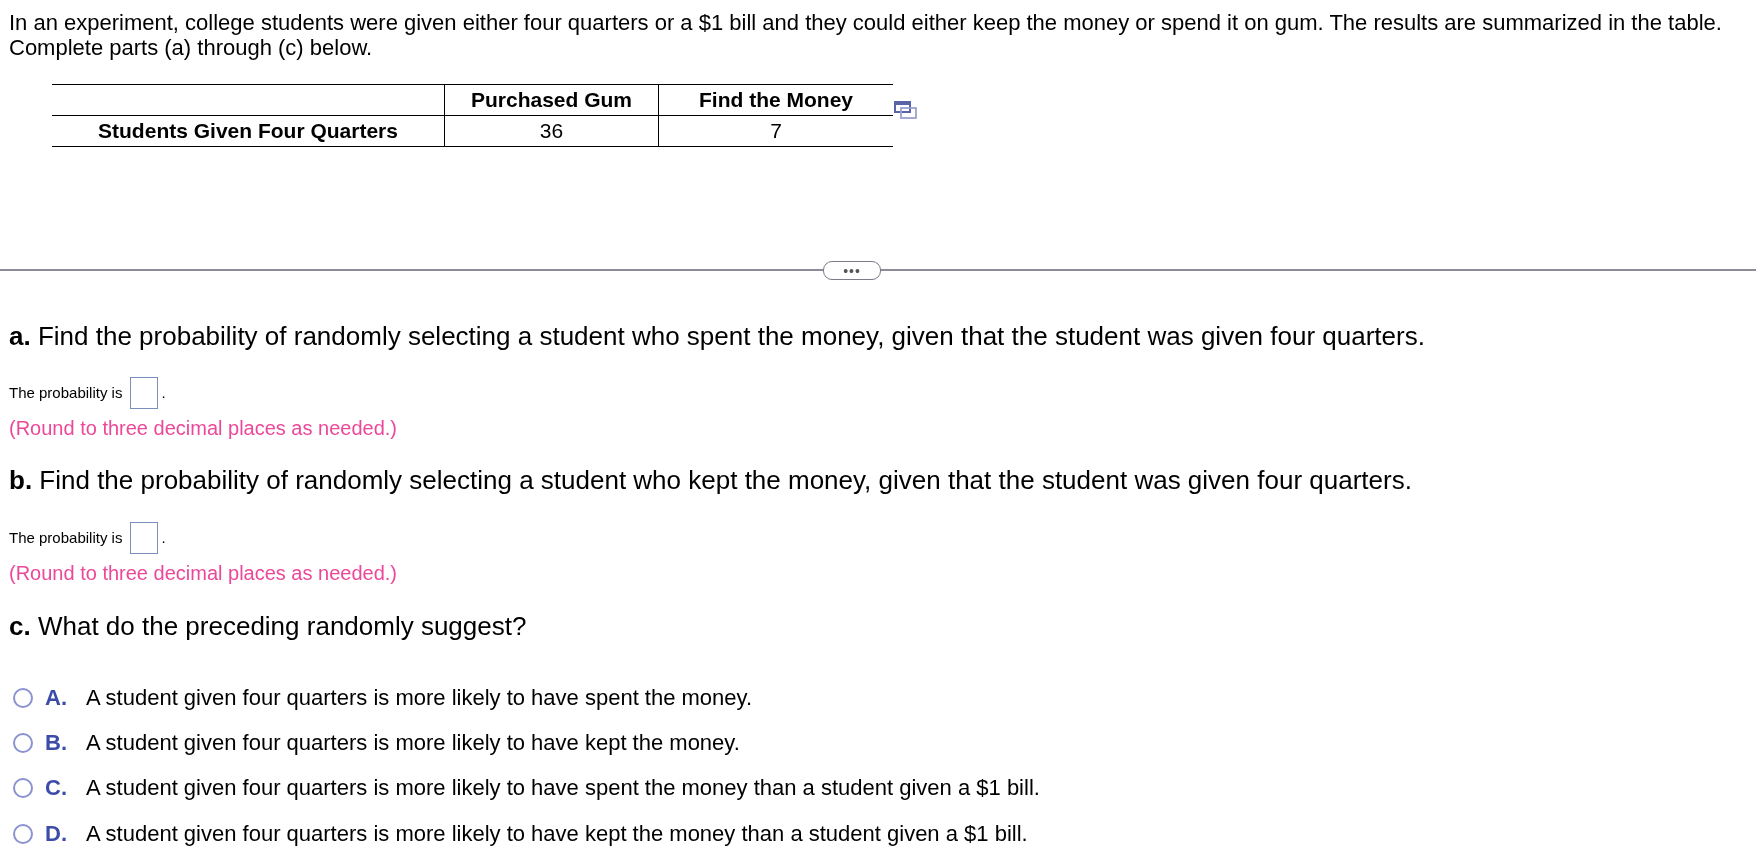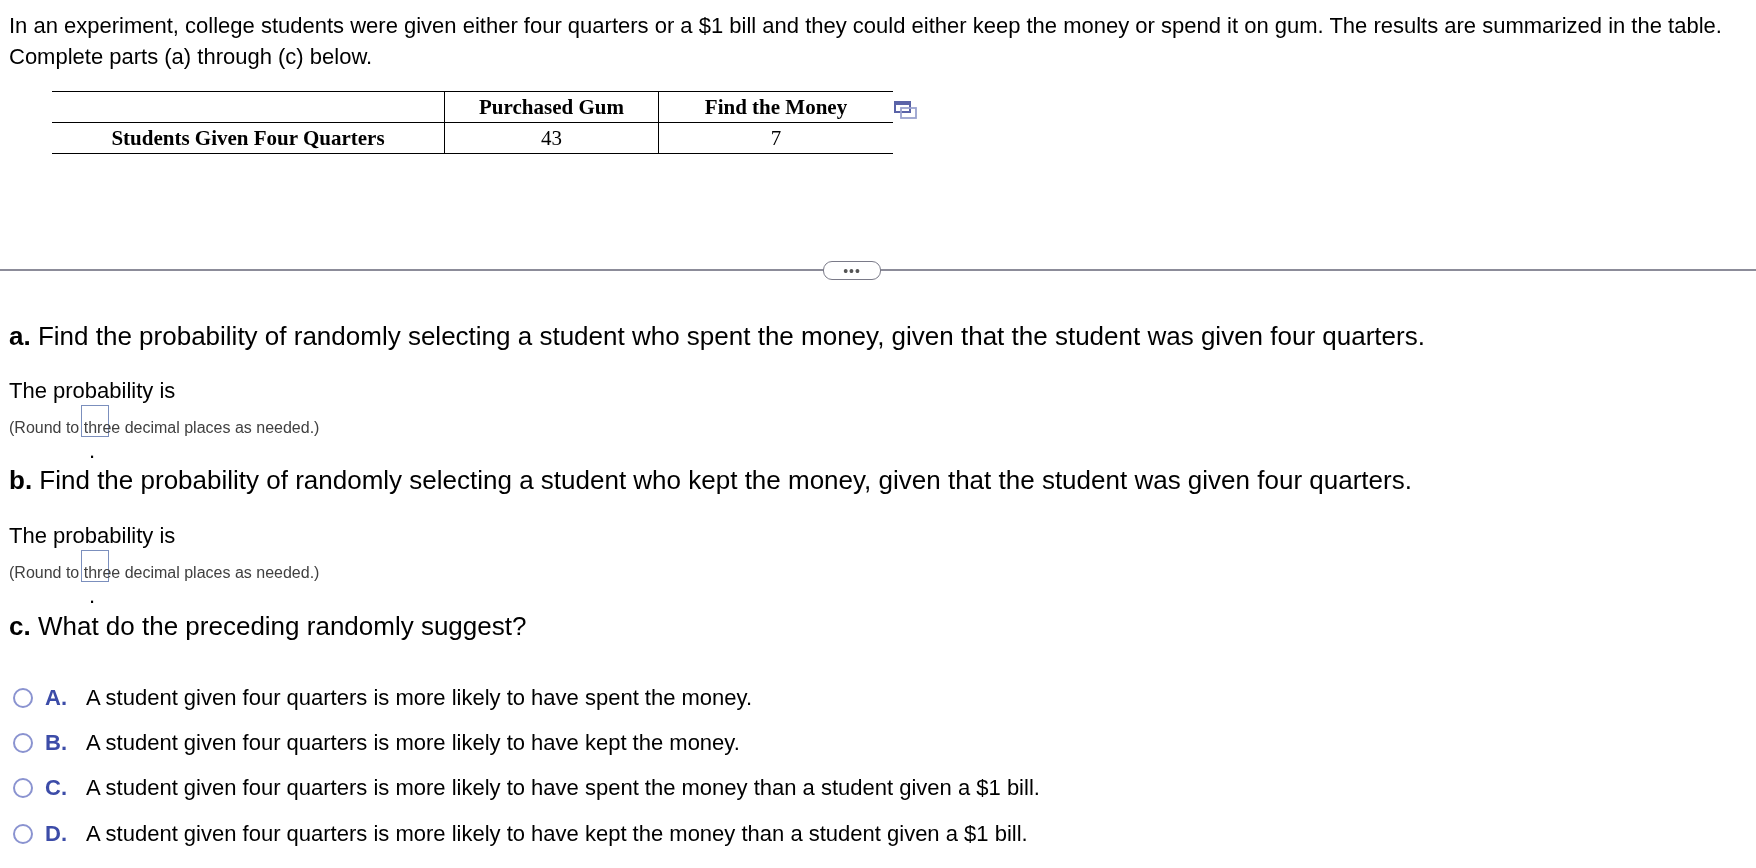--- a/index.html
+++ b/index.html
@@ -2,25 +2,25 @@
 <html><head>
   <meta charset="utf-8">
   <style>
     html, body { margin: 0; padding: 0; background: #ffffff; }
     body {
       width: 1756px; height: 868px; position: relative; overflow: hidden;
       font-family: "Liberation Sans", sans-serif; color: #000; font-size: 22px;
     }
     .intro {
       position: absolute; left: 9px; top: 10px; width: 1740px;
-      line-height: 31px; font-size: 22px;
+      line-height: 25px; font-size: 22px;
     }
     table.data {
-      position: absolute; left: 52px; top: 91px;
-      border-collapse: collapse; font-size: 21px; font-family: Liberation Serif, serif;
+      position: absolute; left: 52px; top: 84px;
+      border-collapse: collapse; font-size: 21px;
     }
     table.data th, table.data td {
       padding: 0; height: 30px; text-align: center; vertical-align: middle;
     }
     table.data tr.head th { border-top: 1.5px solid #000; border-bottom: 1.5px solid #000; font-weight: bold; }
     table.data tr.row td, table.data tr.row th { border-bottom: 1.5px solid #000; }
     table.data .c0 { width: 392px; font-weight: bold; margin-top: 32px; }
     table.data .c1 { width: 213px; border-left: 1.5px solid #000; }
     table.data .c2 { width: 234px; border-left: 1.5px solid #000; }
     .copy-icon {
@@ -33,29 +33,29 @@
       position: absolute; left: 823px; top: 261px; width: 56px; height: 17px;
       border: 1.5px solid #7a7a88; border-radius: 9px; background: #fff;
       display: flex; align-items: center; justify-content: center; cursor: pointer;
       font-size: 14px; color: #555; letter-spacing: 1px; line-height: 10px;
     }
     .part {
       position: absolute; left: 9px; font-size: 26px; line-height: 28px;
     }
     .part b { font-weight: bold; }
     .answer-line {
-      position: absolute; left: 9px; font-size: 22px; line-height: 28px;
-      display: flex; align-items: center; flex-direction: column;
+      position: absolute; left: 9px; font-size: 15px; line-height: 28px;
+      display: flex; align-items: center;
     }
     .answer-box {
       display: inline-block; width: 28px; height: 32px; border: 1.2px solid #7b8fbd;
       margin-left: 8px; margin-right: 3px; background: #fff; cursor: text; box-sizing: border-box;
     }
     .note {
-      position: absolute; left: 9px; font-size: 16px; line-height: 28px; color: #404040;
+      position: absolute; left: 9px; font-size: 20px; line-height: 28px; color: #ec4899;
     }
     .choice {
       position: absolute; left: 13px; display: flex; align-items: center;
       font-size: 22px; line-height: 28px; cursor: pointer;
     }
     .radio {
       width: 20px; height: 20px; border: 2px solid #8a93d0; border-radius: 50%;
       box-sizing: border-box; background: #fff; margin-right: 12px;
     }
     .choice-letter { color: #3c4ca8; font-weight: bold; width: 41px; }
@@ -67,21 +67,21 @@
 
 <table class="data">
   <tbody>
       <tr class="head">
     <th class="c0"></th>
     <th class="c1">Purchased Gum</th>
     <th class="c2">Find the Money</th>
   </tr>
   <tr class="row">
     <th class="c0">Students Given Four Quarters</th>
-    <td class="c1">43</td>
+    <td class="c1">36</td>
     <td class="c2">7</td>
   </tr>
 </tbody>
   </table>
 
 <div class="copy-icon">
   <svg width="26" height="22" viewBox="0 0 26 22">
     <rect x="2" y="2" width="15" height="10" fill="#fff" stroke="#5a63a8" stroke-width="2"></rect>
     <rect x="2" y="2" width="15" height="3" fill="#5a63a8"></rect>
     <rect x="8" y="8" width="15" height="10" fill="none" stroke="#9aa2cf" stroke-width="1.8"></rect>

